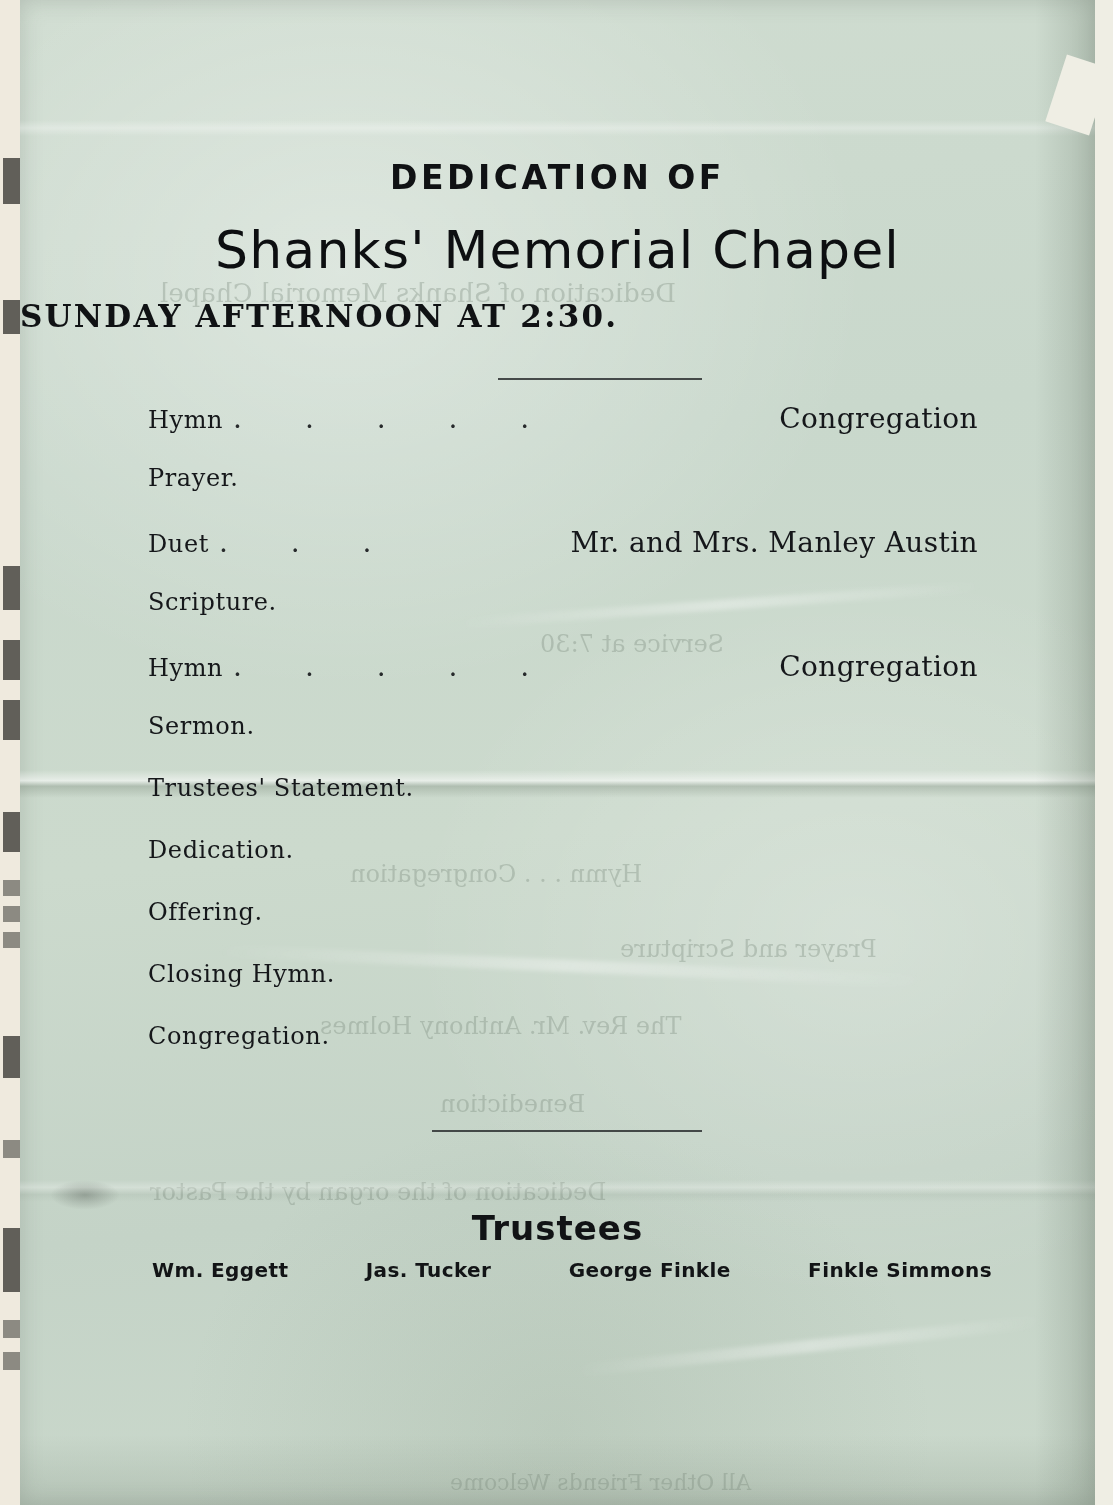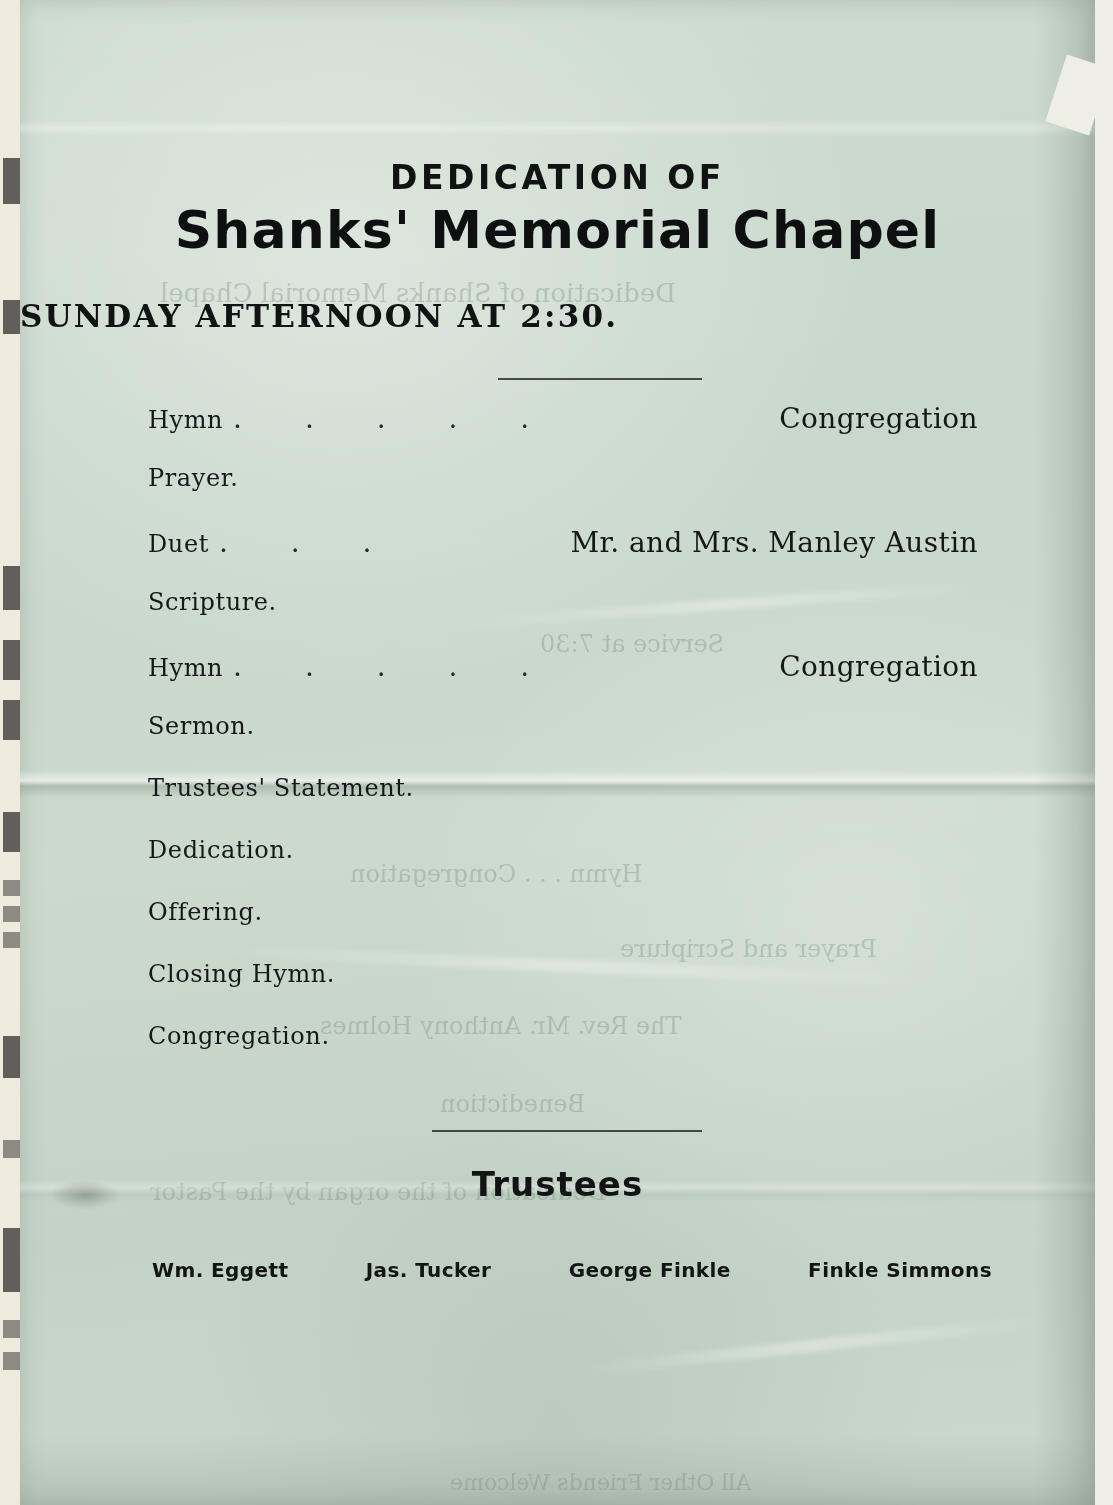--- a/index.html
+++ b/index.html
@@ -112,24 +112,24 @@
     left: 0; top: 158px; width: 100%;
     text-align: center;
     font-family: "DejaVu Sans", sans-serif;
     font-weight: bold;
     font-size: 33px;
     letter-spacing: 3.5px;
     color: #101214;
   }
   .hdr-line2 {
     position: absolute;
-    left: 0; top: 200px; width: 100%;
+    left: 0; top: 220px; width: 100%;
     text-align: center;
     font-family: "DejaVu Sans", sans-serif;
-    font-weight: bold;
+    font-weight: normal;
     font-size: 52px;
     letter-spacing: 1.2px;
     color: #0d0f11;
   }
   .hdr-line3 {
     position: absolute;
     left: 0; top: 298px; width: 100%;
     text-align: left;
     font-family: "DejaVu Serif", serif;
     font-weight: bold;
@@ -181,21 +181,21 @@
     font-family: "DejaVu Serif", serif;
     font-size: 28px;
     letter-spacing: .4px;
     color: #15171a;
     white-space: nowrap;
   }
 
   
   .trustees-title {
     position: absolute;
-    left: 0; top: 1164px; width: 100%;
+    left: 0; top: 1208px; width: 100%;
     text-align: center;
     font-family: "DejaVu Sans", sans-serif;
     font-weight: bold;
     font-size: 34px;
     letter-spacing: 1px;
     color: #111315;
   }
   .trustees-names {
     position: absolute;
     left: 132px; top: 1258px;

